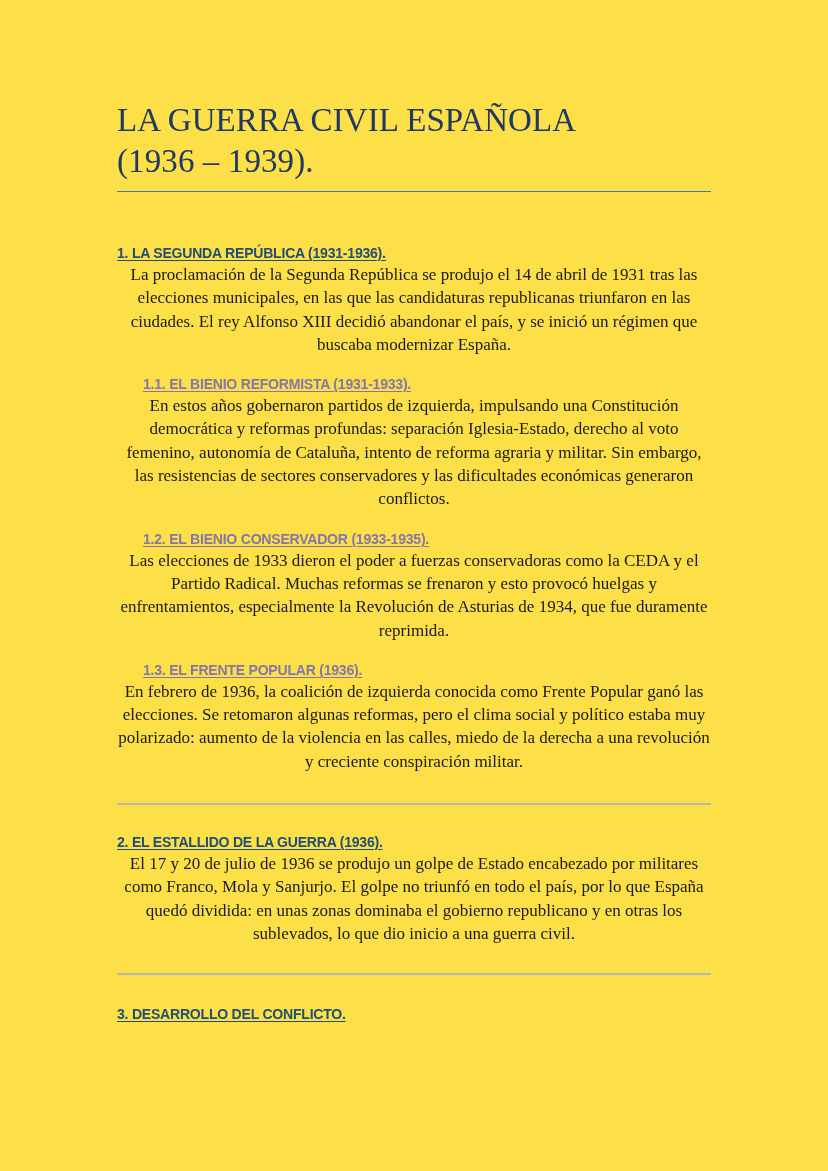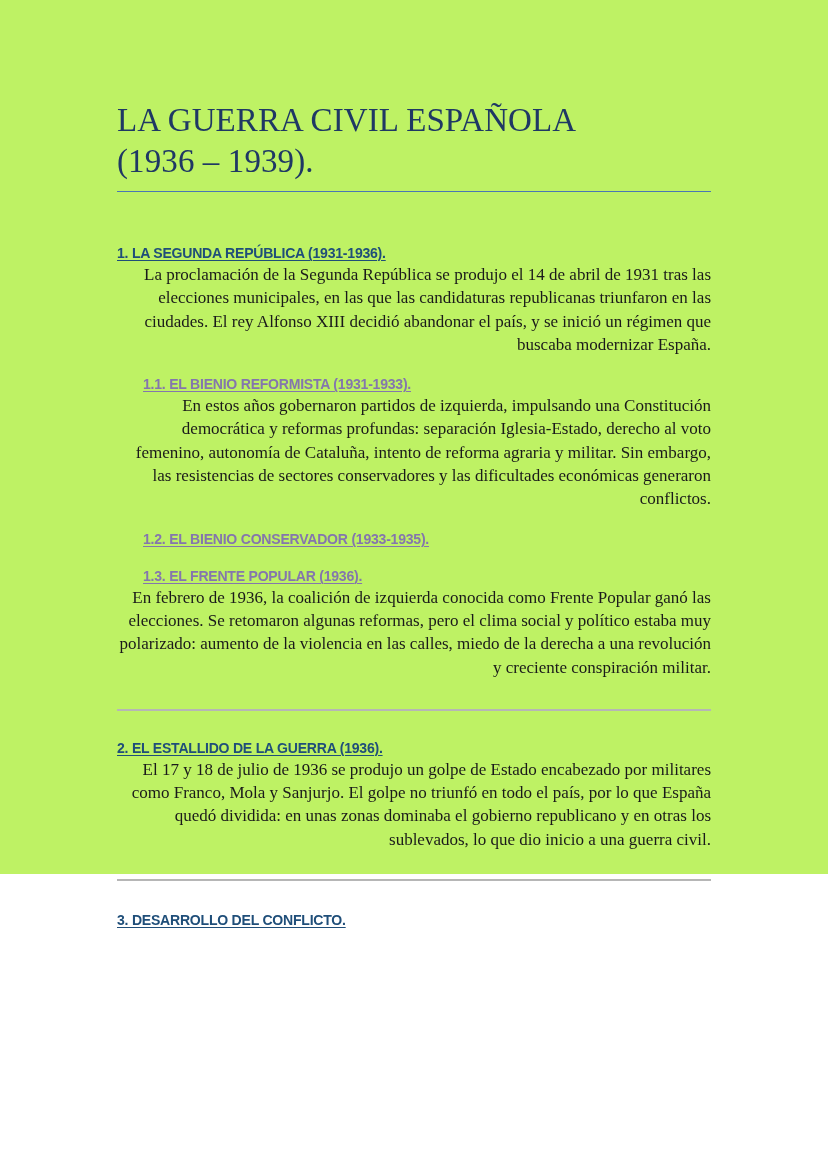--- a/index.html
+++ b/index.html
@@ -12,22 +12,22 @@
     width: 828px;
     height: 1171px;
     overflow: hidden;
     font-family: "Liberation Serif", "DejaVu Serif", serif;
     -webkit-font-smoothing: antialiased;
   }
 
   .page {
     position: relative;
     width: 828px;
-    height: 874px;
-    background: #bef264;
+    height: 1171px;
+    background: #fde047;
     box-sizing: border-box;
     padding: 0;
   }
 
   .content {
     position: absolute;
     left: 117px;
     top: 0;
     width: 594px;
   }
@@ -82,21 +82,21 @@
     transform-origin: left center;
   }
 
   
   .para {
     font-family: "Liberation Serif", "DejaVu Serif", serif;
     font-size: 17px;
     line-height: 23.3px;
     color: #1a1a1a;
     margin: 1px 0 0 0;
-    text-align: right;
+    text-align: center;
     hyphens: none;
   }
   .para + .para {
     margin-top: 22px;
   }
 
   
   .gap-title-to-s1   { height: 44px; }
   .gap-before-sub    { height: 19px; }
   .gap-before-rule   { height: 30px; }
@@ -128,32 +128,33 @@
     <p class="para">La proclamación de la Segunda República se produjo el 14 de abril de 1931 tras las elecciones municipales, en las que las candidaturas republicanas triunfaron en las ciudades. El rey Alfonso XIII decidió abandonar el país, y se inició un régimen que buscaba modernizar España.</p>
 
     <div class="gap-before-sub"></div>
 
     <h3 class="h-sub">1.1. EL BIENIO REFORMISTA (1931-1933).</h3>
     <p class="para">En estos años gobernaron partidos de izquierda, impulsando una Constitución democrática y reformas profundas: separación Iglesia-Estado, derecho al voto femenino, autonomía de Cataluña, intento de reforma agraria y militar. Sin embargo, las resistencias de sectores conservadores y las dificultades económicas generaron conflictos.</p>
 
     <div class="gap-before-sub"></div>
 
     <h3 class="h-sub">1.2. EL BIENIO CONSERVADOR (1933-1935).</h3>
+    <p class="para">Las elecciones de 1933 dieron el poder a fuerzas conservadoras como la CEDA y el Partido Radical. Muchas reformas se frenaron y esto provocó huelgas y enfrentamientos, especialmente la Revolución de Asturias de 1934, que fue duramente reprimida.</p>
 
     <div class="gap-before-sub"></div>
 
     <h3 class="h-sub">1.3. EL FRENTE POPULAR (1936).</h3>
     <p class="para">En febrero de 1936, la coalición de izquierda conocida como Frente Popular ganó las elecciones. Se retomaron algunas reformas, pero el clima social y político estaba muy polarizado: aumento de la violencia en las calles, miedo de la derecha a una revolución y creciente conspiración militar.</p>
 
     <div class="gap-before-rule"></div>
     <hr class="divider">
     <div class="gap-after-rule"></div>
 
     <h2 class="h-section">2. EL ESTALLIDO DE LA GUERRA (1936).</h2>
-    <p class="para">El 17 y 18 de julio de 1936 se produjo un golpe de Estado encabezado por militares como Franco, Mola y Sanjurjo. El golpe no triunfó en todo el país, por lo que España quedó dividida: en unas zonas dominaba el gobierno republicano y en otras los sublevados, lo que dio inicio a una guerra civil.</p>
+    <p class="para">El 17 y 20 de julio de 1936 se produjo un golpe de Estado encabezado por militares como Franco, Mola y Sanjurjo. El golpe no triunfó en todo el país, por lo que España quedó dividida: en unas zonas dominaba el gobierno republicano y en otras los sublevados, lo que dio inicio a una guerra civil.</p>
 
     <div class="gap-before-rule2"></div>
     <hr class="divider">
     <div class="gap-after-rule2"></div>
 
     <h2 class="h-section">3. DESARROLLO DEL CONFLICTO.</h2>
 
   </div>
 </div>
 

